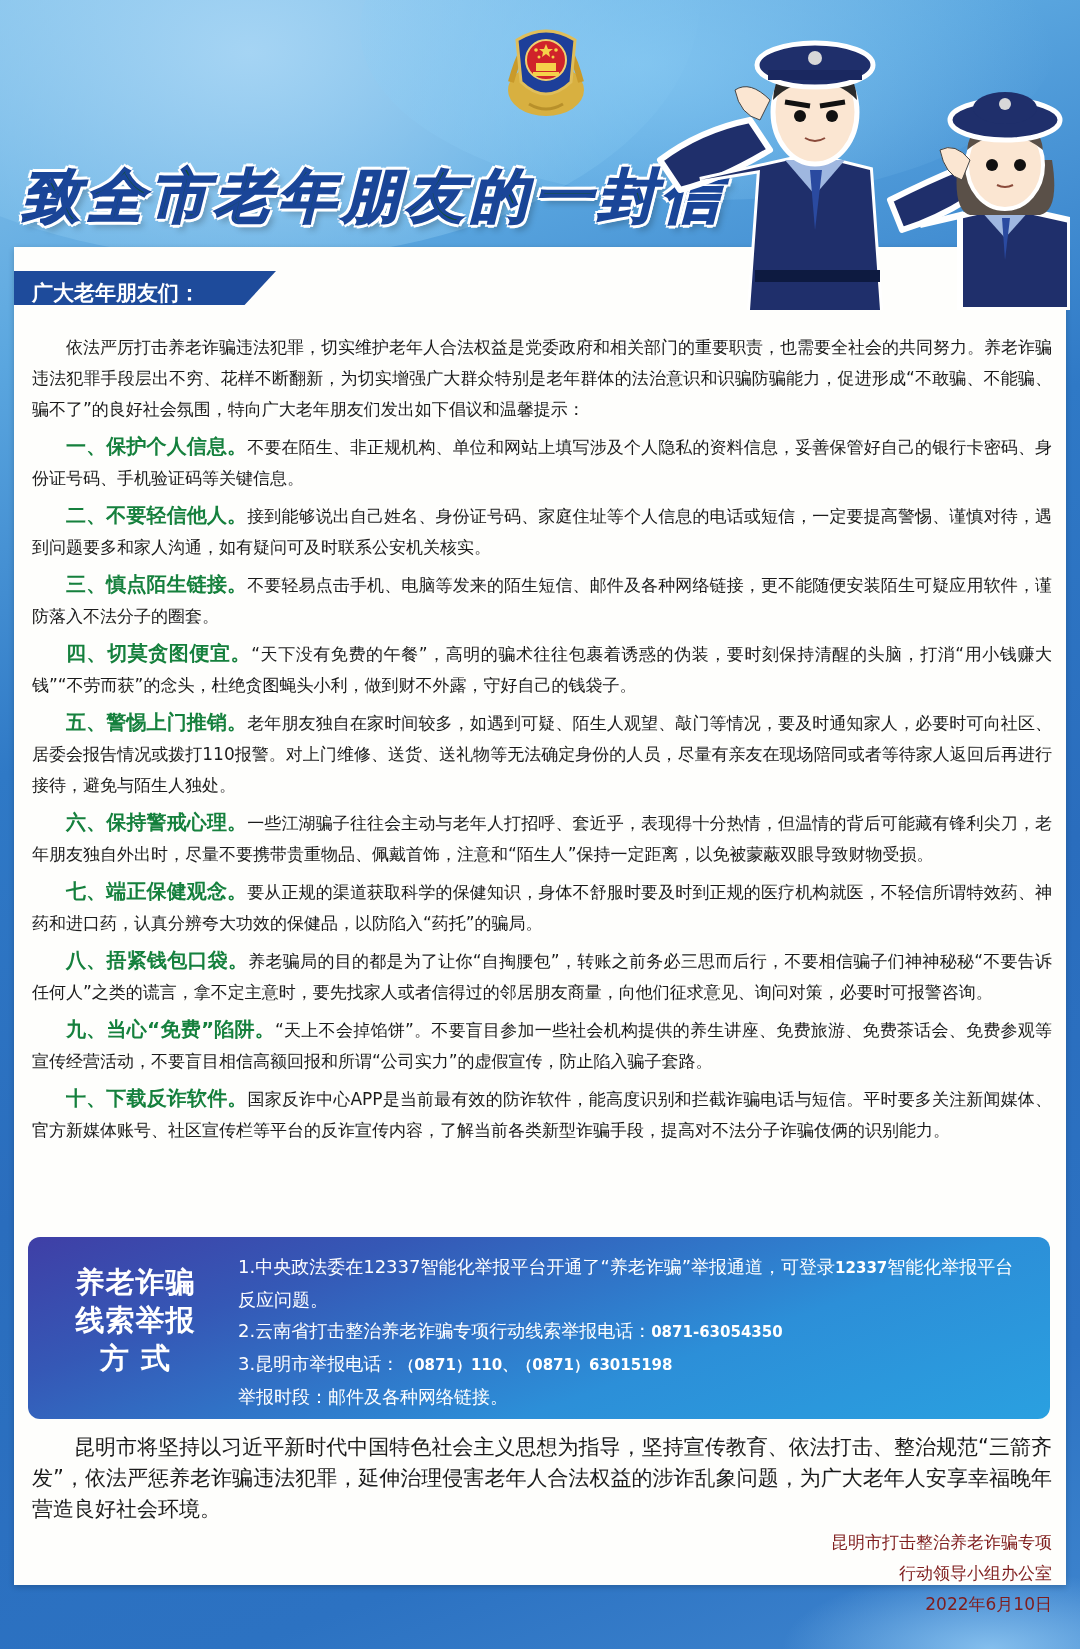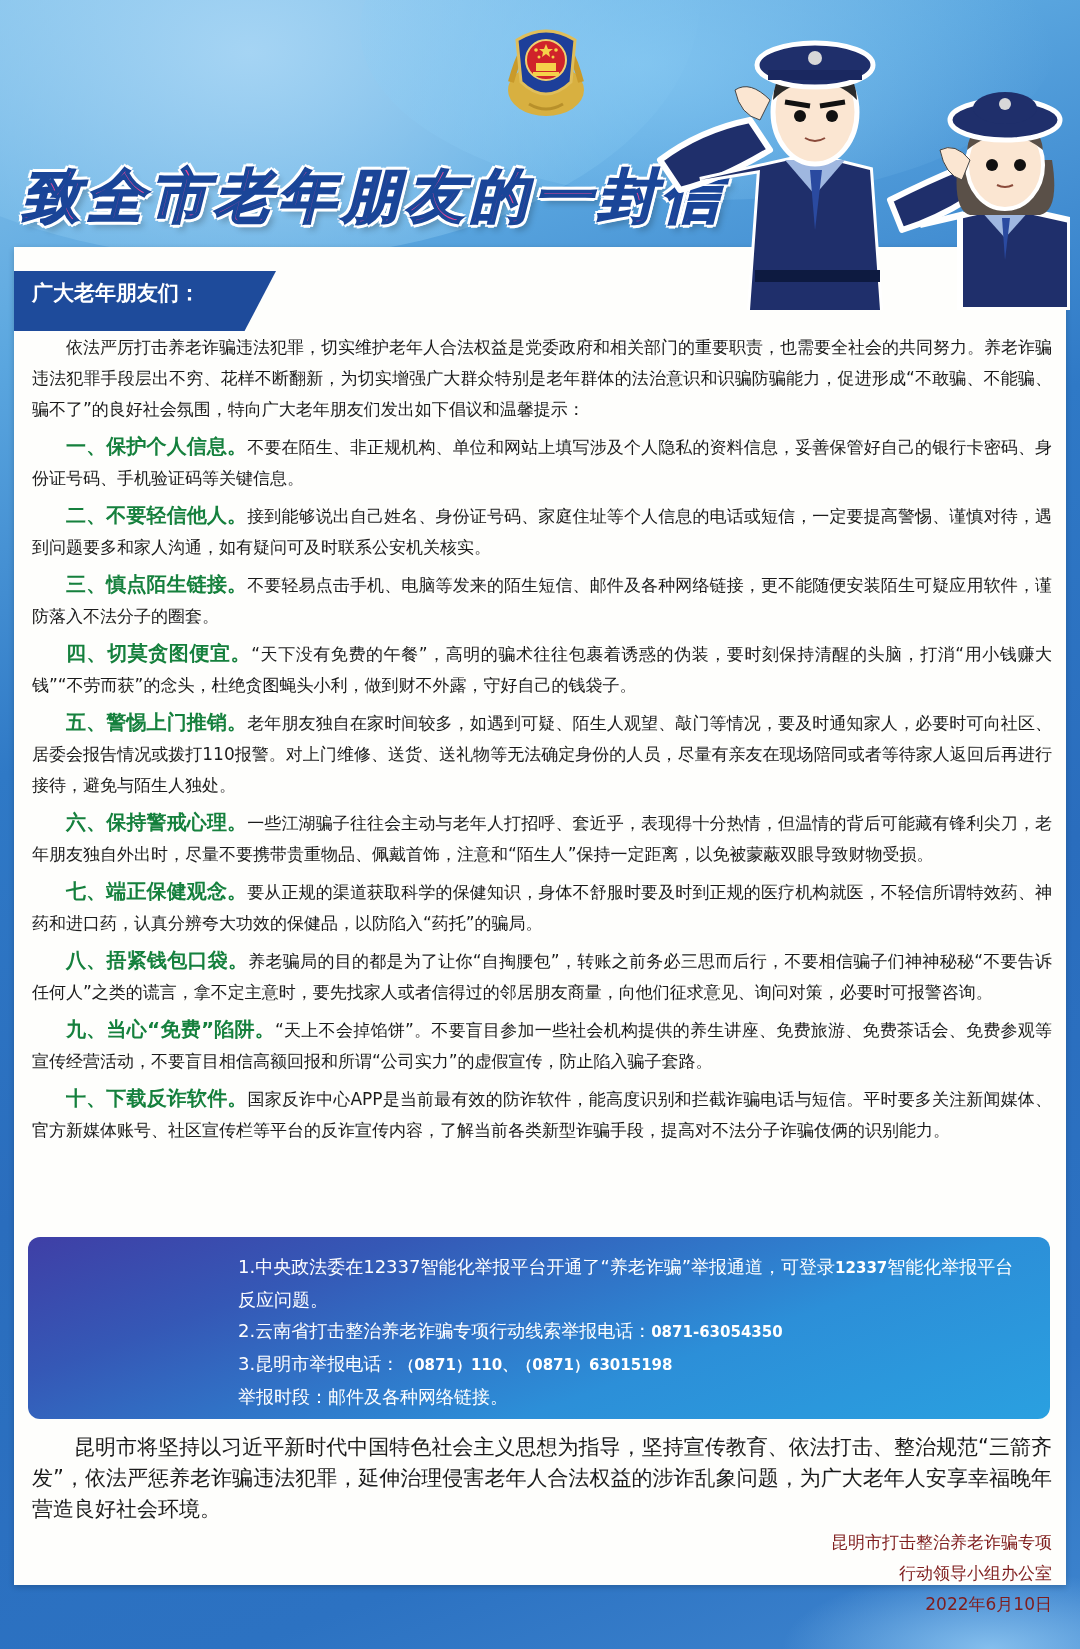--- a/index.html
+++ b/index.html
@@ -27,41 +27,41 @@
 
   
   .emblem { position: absolute; left: 505px; top: 20px; width: 82px; height: 98px; }
 
   
   .title {
     position: absolute; left: 22px; top: 158px;
     font-family: "DejaVu Serif", "Liberation Serif", serif;
     font-weight: bold; font-style: italic;
     font-size: 58px; letter-spacing: 6px;
-    color: #ec4899;
+    color: #14532d;
     -webkit-text-stroke: 2px #1a4598;
     text-shadow: 3px 3px 0 #fff, -3px -3px 0 #fff, 3px -3px 0 #fff, -3px 3px 0 #fff,
                  0 4px 0 #fff, 0 -4px 0 #fff, 4px 0 0 #fff, -4px 0 0 #fff,
                  5px 6px 6px rgba(0,0,0,0.25);
     white-space: nowrap;
   }
 
   
   .officers { position: absolute; left: 640px; top: 20px; width: 430px; height: 290px; z-index: 3; }
 
   
   .paper {
     position: absolute; left: 14px; top: 247px; width: 1052px; height: 1338px;
     background: #fefefc;
     box-shadow: 0 2px 6px rgba(0,0,0,0.2);
     z-index: 2;
   }
 
   .greeting {
-    position: absolute; left: 0; top: 24px; width: 262px; height: 60px;
+    position: absolute; left: 0; top: 24px; width: 262px; height: 34px;
     background: #1e4b9b;
     clip-path: polygon(0 0, 100% 0, 88% 100%, 0 100%);
     color: #fff; font-weight: bold; font-size: 21px;
     line-height: 44px; padding-left: 18px;
   }
 
   .body-text {
     position: absolute; left: 18px; top: 85px; width: 1020px;
     font-size: 17px; line-height: 31px; color: #1b1b1b;
   }
@@ -167,20 +167,25 @@
     <p><span class="heading">四、切莫贪图便宜。</span><span>“天下没有免费的午餐”，高明的骗术往往包裹着诱惑的伪装，要时刻保持清醒的头脑，打消“用小钱赚大钱”“不劳而获”的念头，杜绝贪图蝇头小利，做到财不外露，守好自己的钱袋子。</span></p>
     <p><span class="heading">五、警惕上门推销。</span><span>老年朋友独自在家时间较多，如遇到可疑、陌生人观望、敲门等情况，要及时通知家人，必要时可向社区、居委会报告情况或拨打110报警。对上门维修、送货、送礼物等无法确定身份的人员，尽量有亲友在现场陪同或者等待家人返回后再进行接待，避免与陌生人独处。</span></p>
     <p><span class="heading">六、保持警戒心理。</span><span>一些江湖骗子往往会主动与老年人打招呼、套近乎，表现得十分热情，但温情的背后可能藏有锋利尖刀，老年朋友独自外出时，尽量不要携带贵重物品、佩戴首饰，注意和“陌生人”保持一定距离，以免被蒙蔽双眼导致财物受损。</span></p>
     <p><span class="heading">七、端正保健观念。</span><span>要从正规的渠道获取科学的保健知识，身体不舒服时要及时到正规的医疗机构就医，不轻信所谓特效药、神药和进口药，认真分辨夸大功效的保健品，以防陷入“药托”的骗局。</span></p>
     <p><span class="heading">八、捂紧钱包口袋。</span><span>养老骗局的目的都是为了让你“自掏腰包”，转账之前务必三思而后行，不要相信骗子们神神秘秘“不要告诉任何人”之类的谎言，拿不定主意时，要先找家人或者信得过的邻居朋友商量，向他们征求意见、询问对策，必要时可报警咨询。</span></p>
     <p><span class="heading">九、当心“免费”陷阱。</span><span>“天上不会掉馅饼”。不要盲目参加一些社会机构提供的养生讲座、免费旅游、免费茶话会、免费参观等宣传经营活动，不要盲目相信高额回报和所谓“公司实力”的虚假宣传，防止陷入骗子套路。</span></p>
     <p><span class="heading">十、下载反诈软件。</span><span>国家反诈中心APP是当前最有效的防诈软件，能高度识别和拦截诈骗电话与短信。平时要多关注新闻媒体、官方新媒体账号、社区宣传栏等平台的反诈宣传内容，了解当前各类新型诈骗手段，提高对不法分子诈骗伎俩的识别能力。</span></p>
   </div>
 
   <div class="report-box">
+    <div class="report-title">
+      <span>养老诈骗</span>
+      <span>线索举报</span>
+      <span>方 式</span>
+    </div>
     <div class="report-lines">
       <div><span>1.中央政法委在12337智能化举报平台开通了“养老诈骗”举报通道，可登录</span><span class="hl">12337</span><span>智能化举报平台反应问题。</span></div>
       <div><span>2.云南省打击整治养老诈骗专项行动线索举报电话：</span><span class="hl">0871-63054350</span></div>
       <div><span>3.昆明市举报电话：</span><span class="hl">（0871）110、（0871）63015198</span></div>
       <div>举报时段：邮件及各种网络链接。</div>
     </div>
   </div>
 
   <div class="closing">昆明市将坚持以习近平新时代中国特色社会主义思想为指导，坚持宣传教育、依法打击、整治规范“三箭齐发”，依法严惩养老诈骗违法犯罪，延伸治理侵害老年人合法权益的涉诈乱象问题，为广大老年人安享幸福晚年营造良好社会环境。</div>
 

